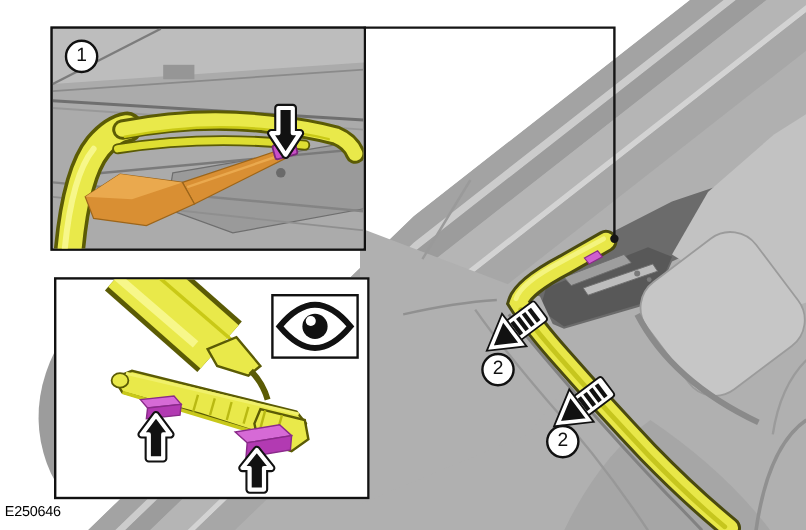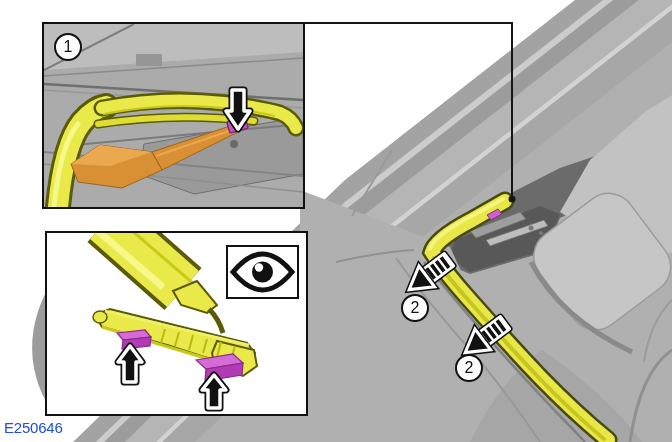--- a/index.html
+++ b/index.html
@@ -10,21 +10,21 @@
   #inset-2{left:45px;top:231px;width:263px;height:185px;background:#ffffff;}
   .inset svg{display:block;width:100%;height:100%;}
   .callout{position:absolute;width:28px;height:28px;border:2px solid #111;border-radius:50%;
            background:#fff;box-sizing:border-box;display:flex;align-items:center;justify-content:center;
            font-size:16px;color:#111;line-height:1;}
   #callout-1{left:54px;top:33px;}
   #callout-2a{left:401px;top:294px;}
   #callout-2b{left:455px;top:354px;}
   #eye-box{position:absolute;left:179px;top:12px;width:73px;height:54px;border:2px solid #111;
            background:#fff;box-sizing:border-box;}
-  #figure-code{position:absolute;left:4px;top:419px;font-size:15px;color:#1d4ed8;letter-spacing:-0.2px;}
+  #figure-code{position:absolute;left:4px;top:419px;font-size:12px;color:#000000;letter-spacing:-0.2px;}
   #scene{position:absolute;left:0;top:0;width:672px;height:442px;}
 </style>
 </head>
 <body>
 
 <div id="stage">
 
   <svg id="scene" viewBox="0 0 672 442" xmlns="http://www.w3.org/2000/svg">
     <defs>
       <clipPath id="sceneClip">

